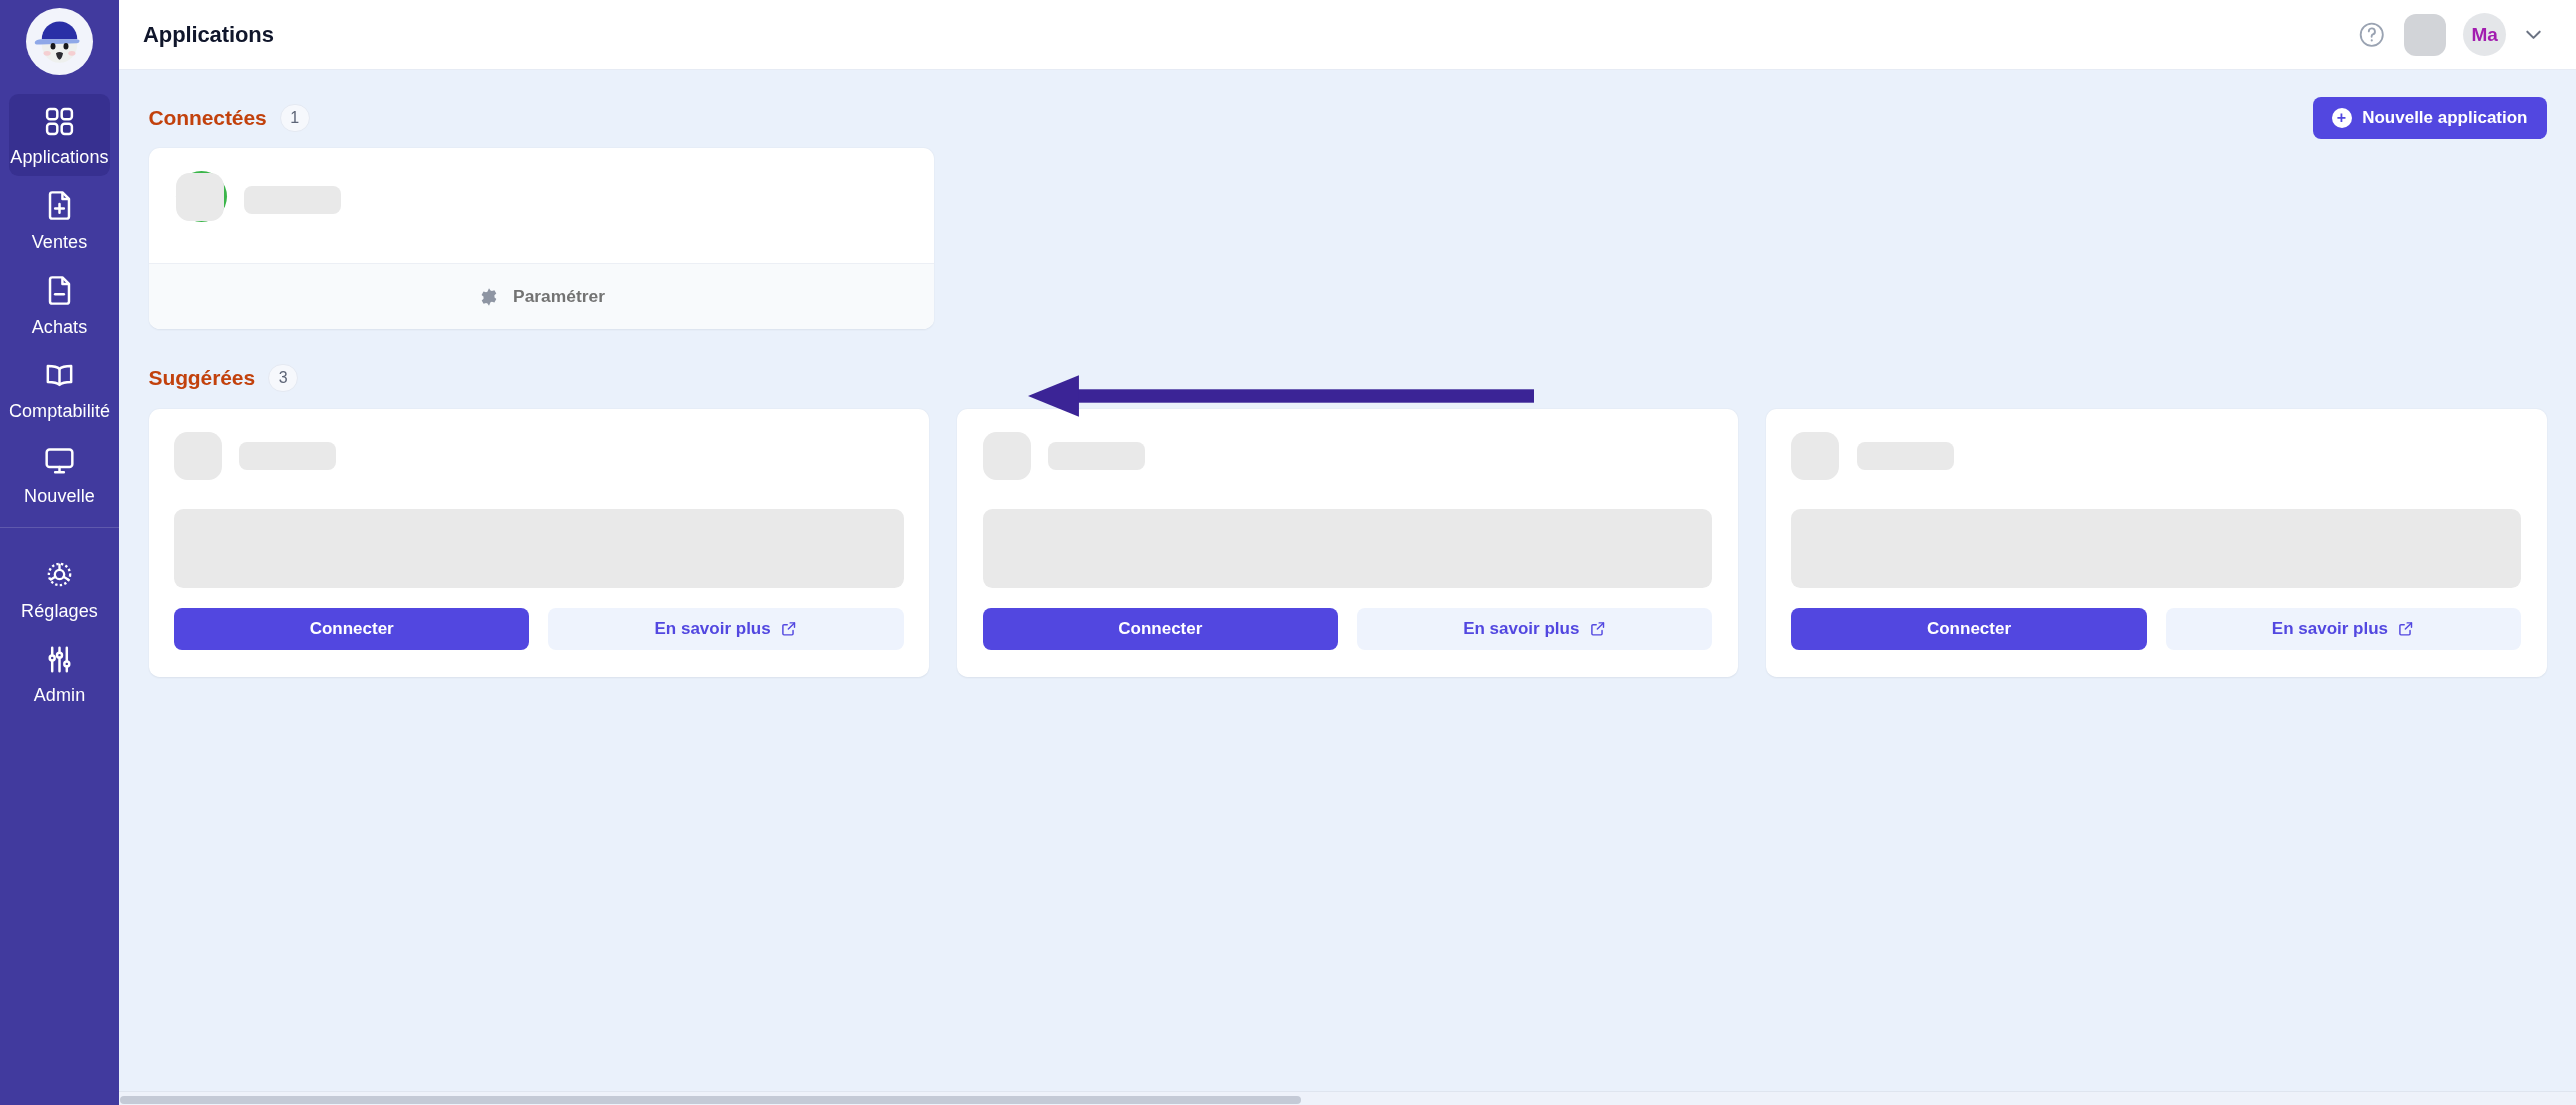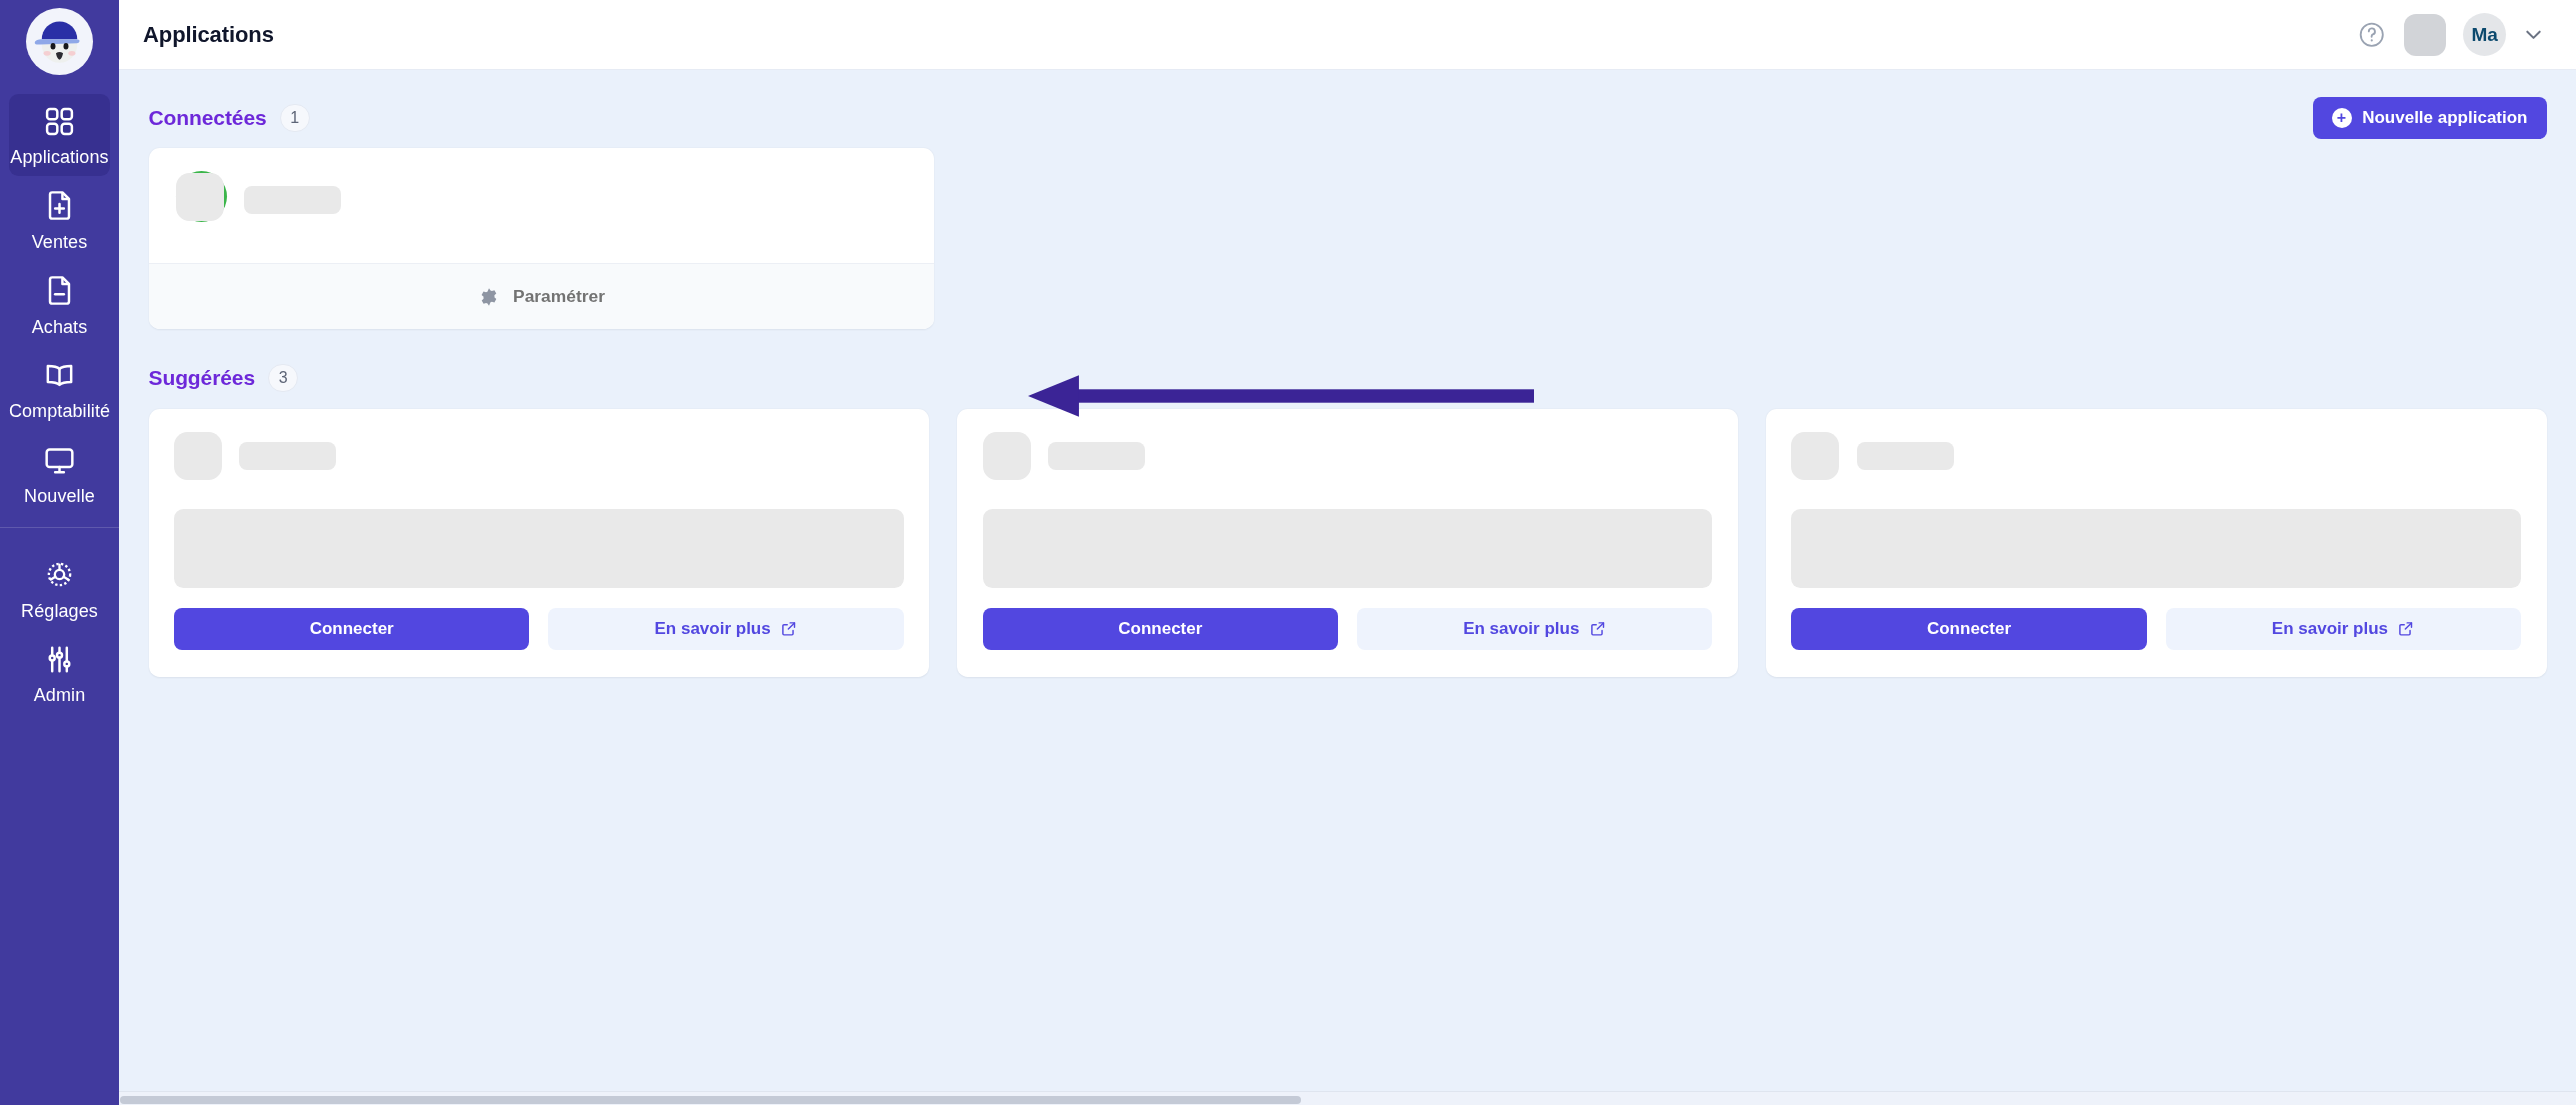--- a/index.html
+++ b/index.html
@@ -58,38 +58,38 @@
     border-bottom: 0.7px solid #e6ebf4;
   }
   #page-title { font-size: 22px; font-weight: 700; color: #10162b; letter-spacing: -0.1px; }
   #header-spacer { flex: 1 1 auto; }
   #header-right { display: flex; align-items: center; gap: 17.4px; }
   #help-icon { width: 29.5px; height: 29.5px; cursor: pointer; }
   #help-icon svg { width: 29.5px; height: 29.5px; display: block; }
   #org-badge { width: 42px; height: 42px; border-radius: 12px; background: #d2d4d8; cursor: pointer; }
   #user-avatar {
     width: 43px; height: 43px; border-radius: 50%;
-    background: #e4e6e9; color: #0c4a6e;
+    background: #e4e6e9; color: #a21caf;
     display: flex; align-items: center; justify-content: center;
     font-size: 19px; font-weight: 700; cursor: pointer;
   }
   #user-chevron { width: 27px; height: 27px; margin-left: -4px; cursor: pointer; }
   #user-chevron svg { width: 27px; height: 27px; display: block; }
 
   
   #content {
     flex: 1 1 auto; min-height: 0;
     background: #eaf1fb;
     padding: 27px 29.5px 0 29.5px;
     position: relative;
     overflow: hidden;
   }
 
   .section-head { display: flex; align-items: center; height: 42px; }
-  .section-title { font-size: 21px; font-weight: 700; color: #6d28d9; letter-spacing: -0.1px; }
+  .section-title { font-size: 21px; font-weight: 700; color: #c2410c; letter-spacing: -0.1px; }
   .count-pill {
     margin-left: 13.4px;
     min-width: 29.5px; height: 28px; padding: 0 9.4px;
     border-radius: 14px;
     background: #f6f8fc; border: 0.7px solid #e4e9f2;
     display: inline-flex; align-items: center; justify-content: center;
     font-size: 16px; color: #5d6577;
   }
   .head-spacer { flex: 1 1 auto; }
 

